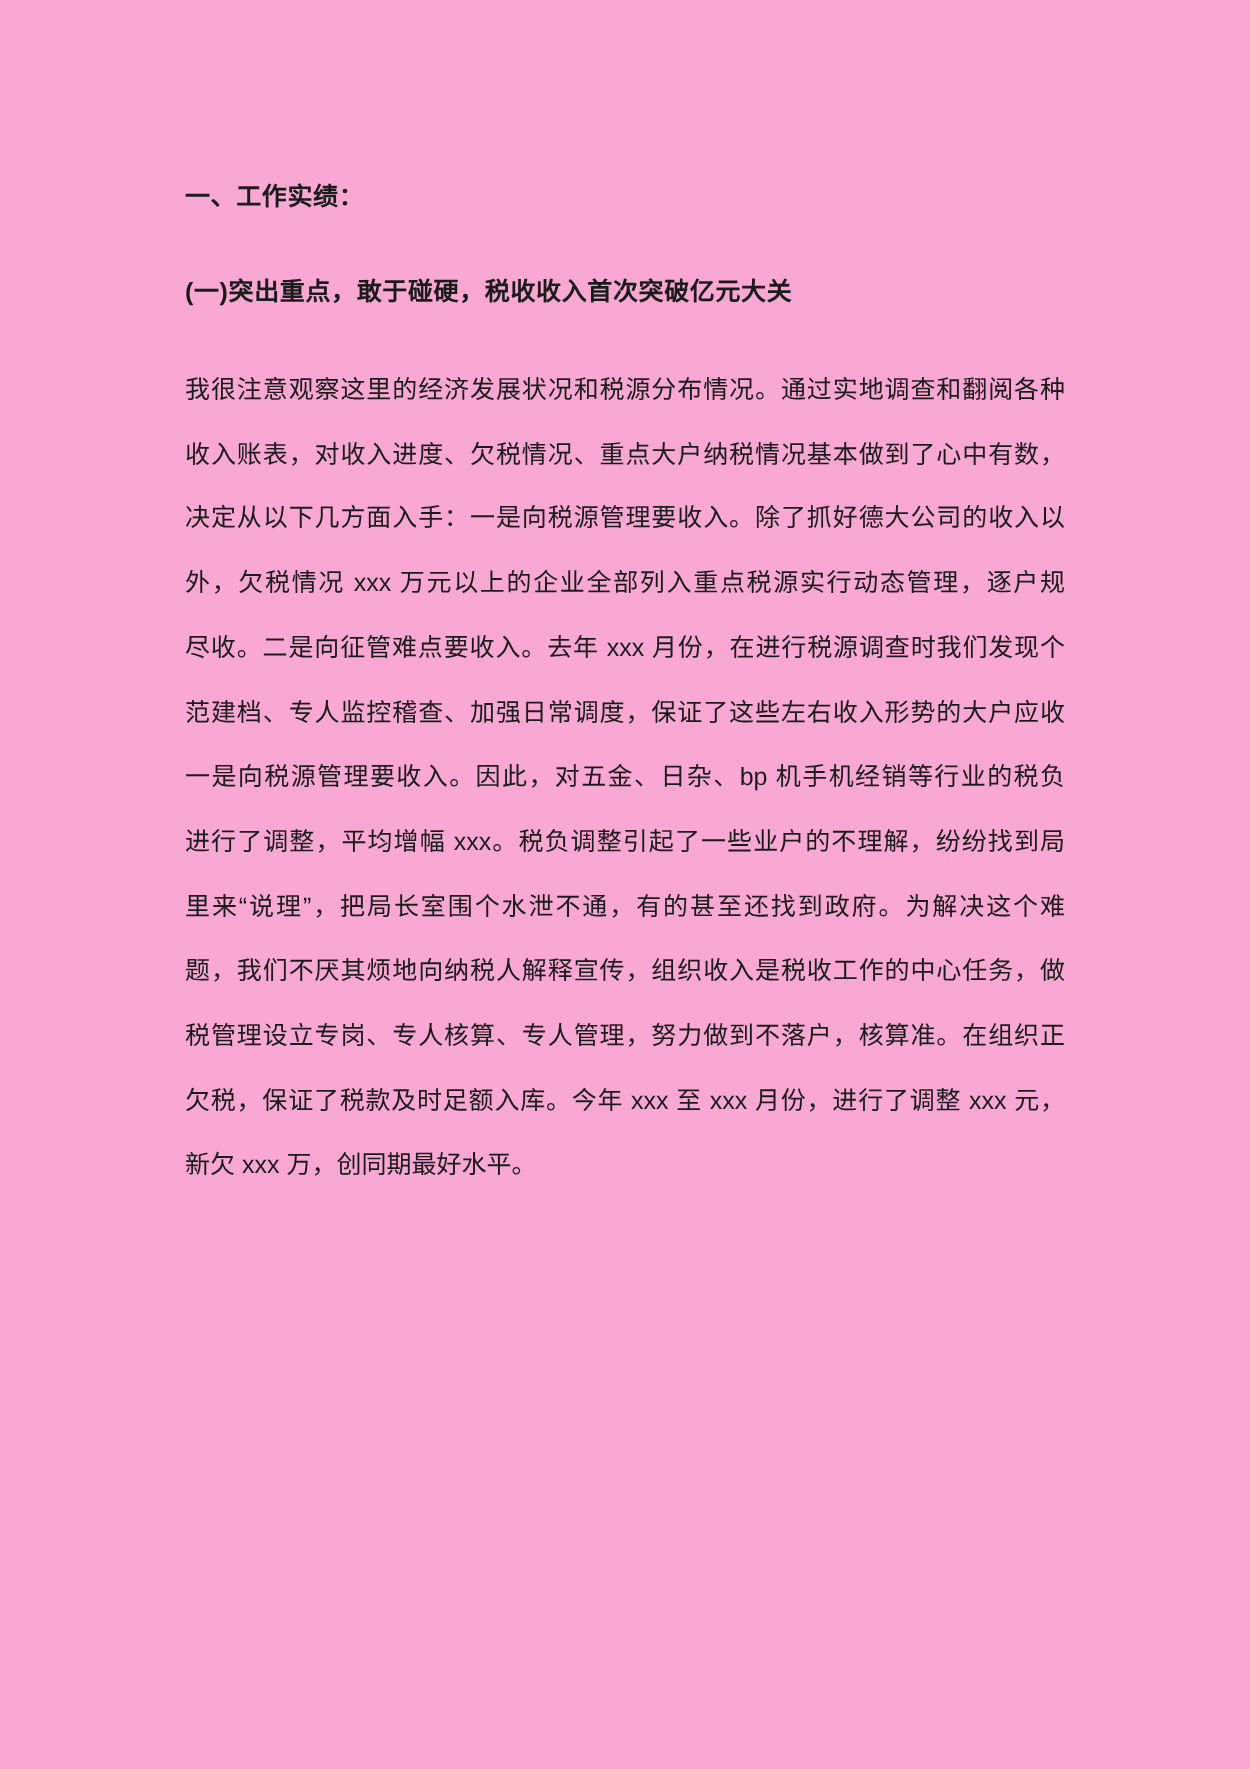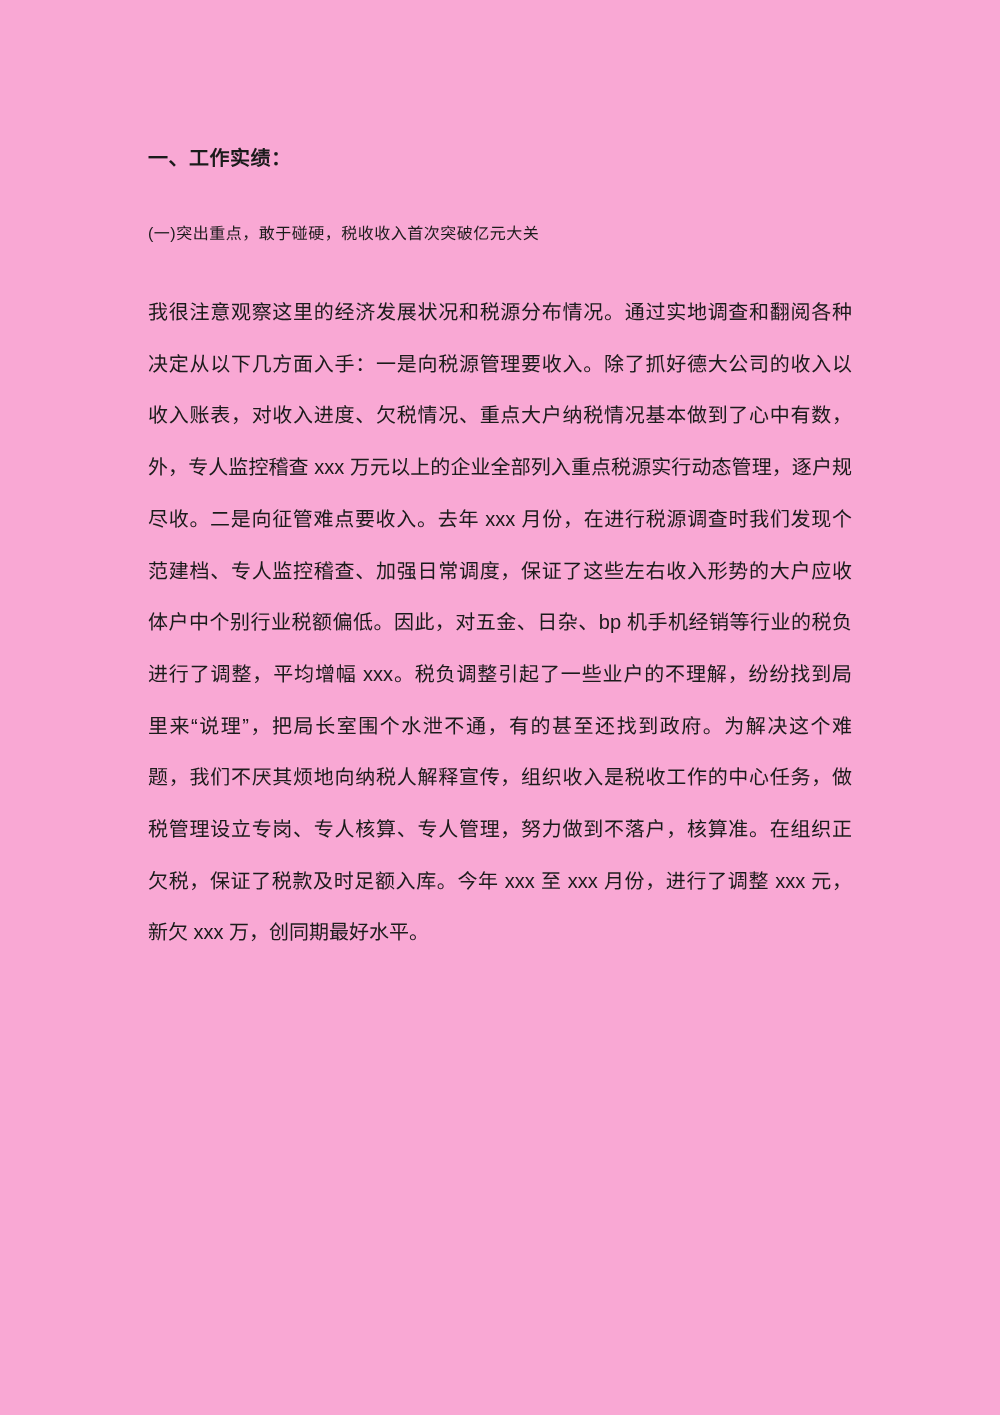--- a/index.html
+++ b/index.html
@@ -25,23 +25,23 @@
   .doc-heading {
     margin: 0;
     font-size: 20px;
     line-height: 30px;
     font-weight: 700;
     letter-spacing: 0.5px;
     margin-bottom: 46px;
   }
   .doc-subheading {
     margin: 0;
-    font-size: 16px;
+    font-size: 20px;
     line-height: 30px;
-    font-weight: 400;
+    font-weight: 700;
     letter-spacing: 0.5px;
     margin-bottom: 38px;
   }
   .doc-paragraph {
     margin: 0;
     font-size: 20px;
     line-height: 51.7px;
     font-weight: 400;
   }
   .doc-line {
@@ -58,26 +58,26 @@
 </head>
 <body>
 
 <div class="page">
   <div class="content">
     <h1 class="doc-heading">一、工作实绩：</h1>
     <h2 class="doc-subheading">(一)突出重点，敢于碰硬，税收收入首次突破亿元大关</h2>
     <div class="doc-paragraph">
 
         <div class="doc-line">我很注意观察这里的经济发展状况和税源分布情况。通过实地调查和翻阅各种</div>
+        <div class="doc-line">收入账表，对收入进度、欠税情况、重点大户纳税情况基本做到了心中有数，</div>
         <div class="doc-line">决定从以下几方面入手：一是向税源管理要收入。除了抓好德大公司的收入以</div>
-        <div class="doc-line">收入账表，对收入进度、欠税情况、重点大户纳税情况基本做到了心中有数，</div>
-        <div class="doc-line">外，专人监控稽查 xxx 万元以上的企业全部列入重点税源实行动态管理，逐户规</div>
+        <div class="doc-line">外，欠税情况 xxx 万元以上的企业全部列入重点税源实行动态管理，逐户规</div>
         <div class="doc-line">尽收。二是向征管难点要收入。去年 xxx 月份，在进行税源调查时我们发现个</div>
         <div class="doc-line">范建档、专人监控稽查、加强日常调度，保证了这些左右收入形势的大户应收</div>
-        <div class="doc-line">体户中个别行业税额偏低。因此，对五金、日杂、bp 机手机经销等行业的税负</div>
+        <div class="doc-line">一是向税源管理要收入。因此，对五金、日杂、bp 机手机经销等行业的税负</div>
         <div class="doc-line">进行了调整，平均增幅 xxx。税负调整引起了一些业户的不理解，纷纷找到局</div>
         <div class="doc-line">里来“说理”，把局长室围个水泄不通，有的甚至还找到政府。为解决这个难</div>
         <div class="doc-line">题，我们不厌其烦地向纳税人解释宣传，组织收入是税收工作的中心任务，做</div>
         <div class="doc-line">税管理设立专岗、专人核算、专人管理，努力做到不落户，核算准。在组织正</div>
         <div class="doc-line">欠税，保证了税款及时足额入库。今年 xxx 至 xxx 月份，进行了调整 xxx 元，</div>
         <div class="doc-line last-line">新欠 xxx 万，创同期最好水平。</div>
       </div>
   </div>
 </div>
 

